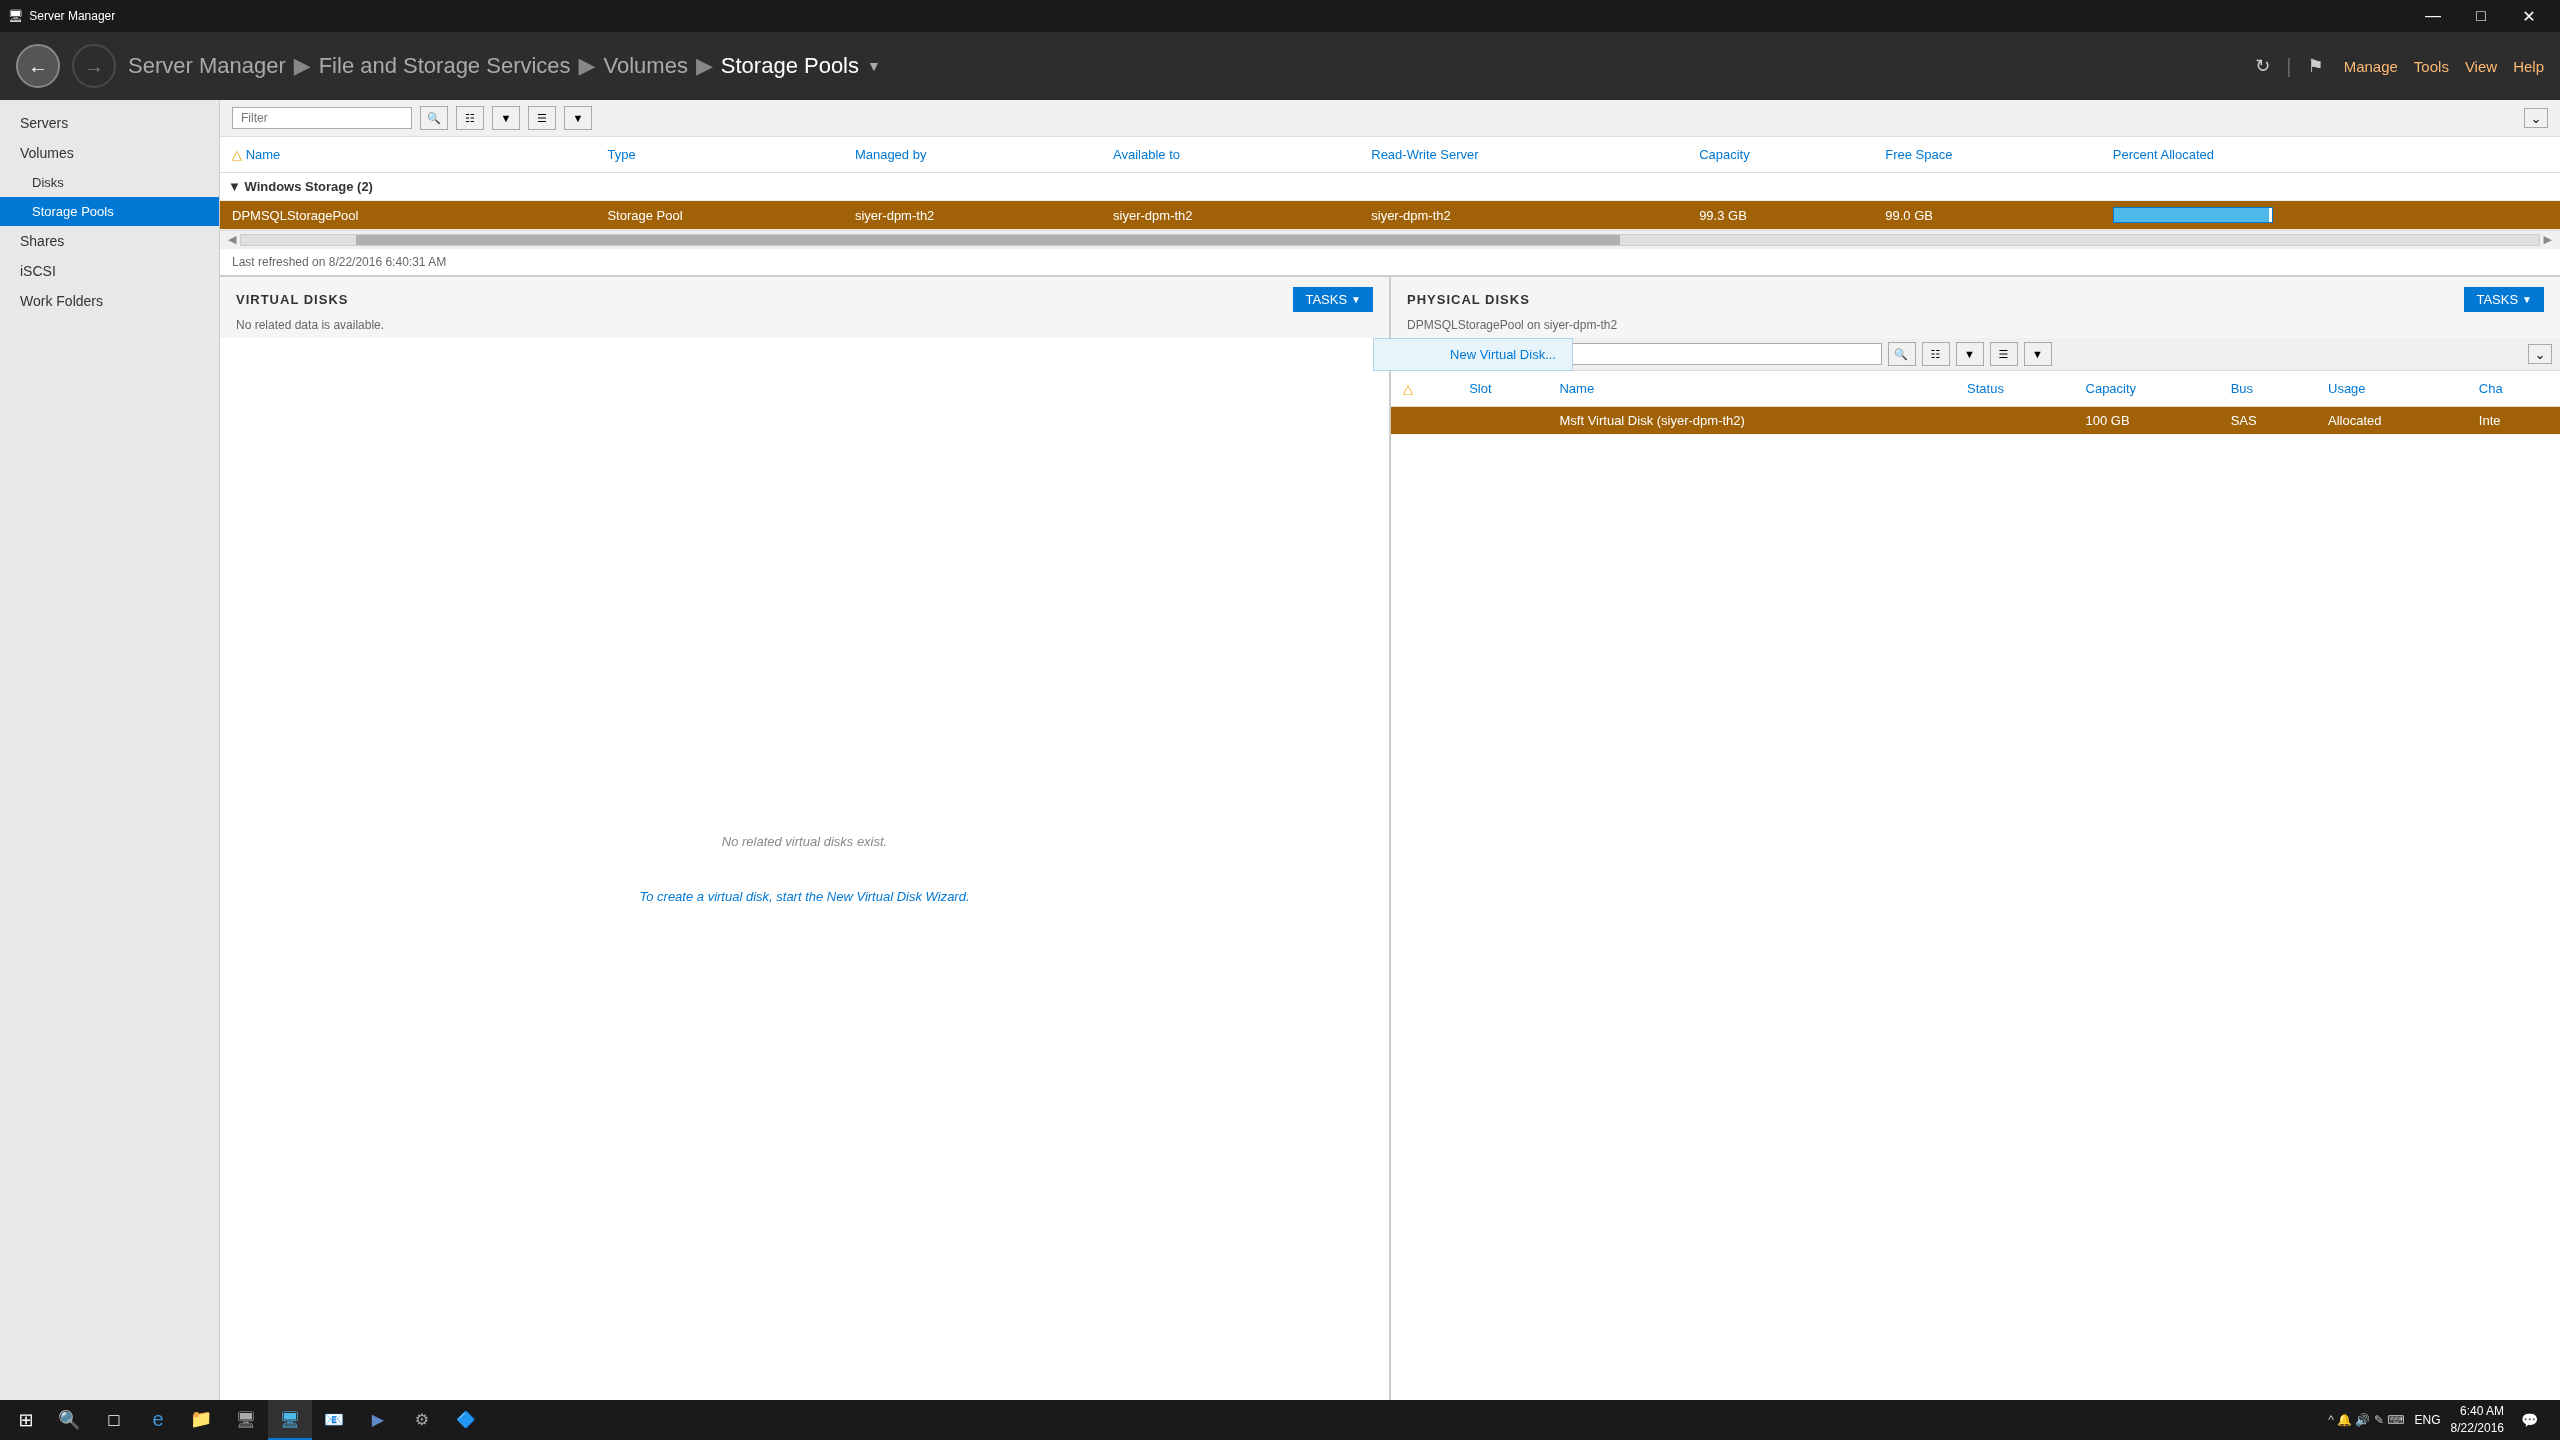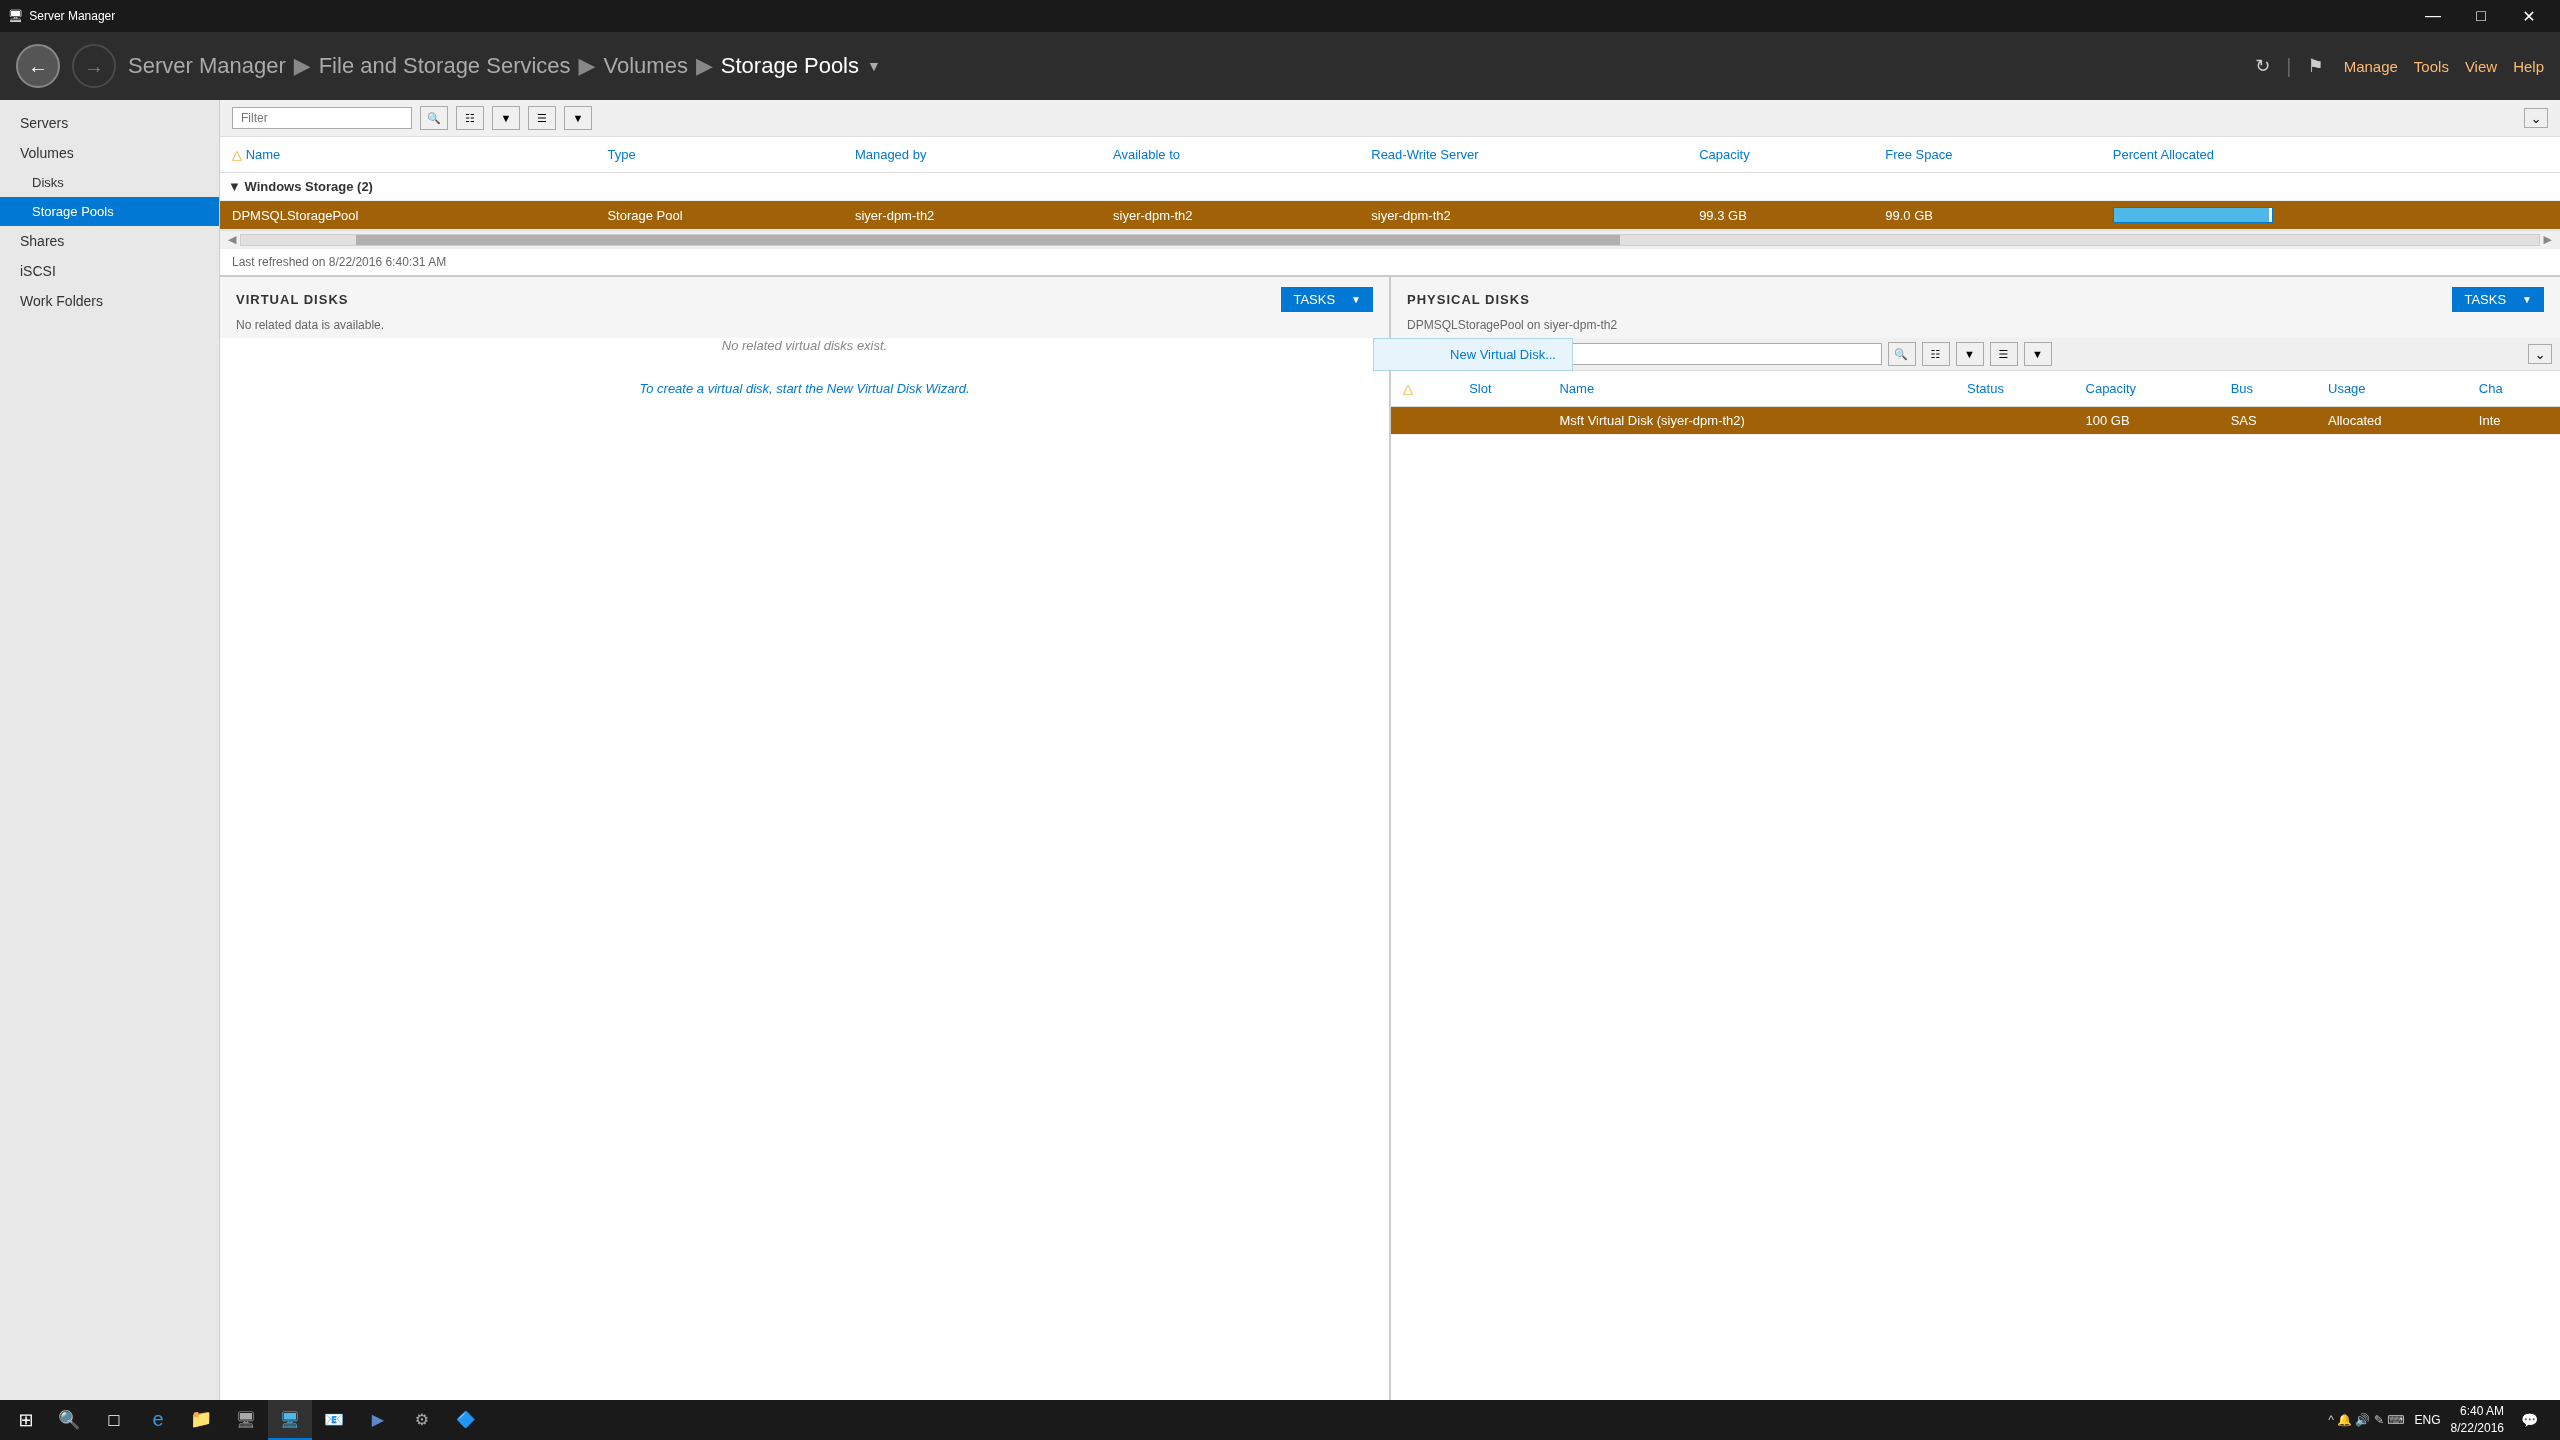--- a/index.html
+++ b/index.html
@@ -146,21 +146,21 @@
 
     .tasks-btn {
       background: #0078d4;
       color: white;
       border: none;
       padding: 5px 12px;
       cursor: pointer;
       font-size: 13px;
       display: flex;
       align-items: center;
-      gap: 16px;
+      gap: 4px;
     }
     .tasks-btn .arrow { font-size: 10px; }
 
     
     .dropdown-menu {
       background: #e8f4fb;
       border: 1px solid #b0d4e8;
       position: absolute;
       z-index: 100;
       min-width: 200px;
@@ -171,22 +171,22 @@
       cursor: pointer;
       font-size: 13px;
       color: #0078d4;
     }
 
     .panel-content-empty {
       flex: 1;
       display: flex;
       flex-direction: column;
       align-items: center;
-      justify-content: flex-start;
-      gap: 28px;
+      justify-content: center;
+      gap: 40px;
       color: #888;
     }
     .panel-content-empty .empty-text { color: #888; font-style: italic; font-size: 13px; }
     .panel-content-empty .create-link { color: #0078d4; font-style: italic; cursor: pointer; font-size: 13px; }
 
     
     .phys-filter-bar {
       display: flex;
       align-items: center;
       padding: 4px 8px;

